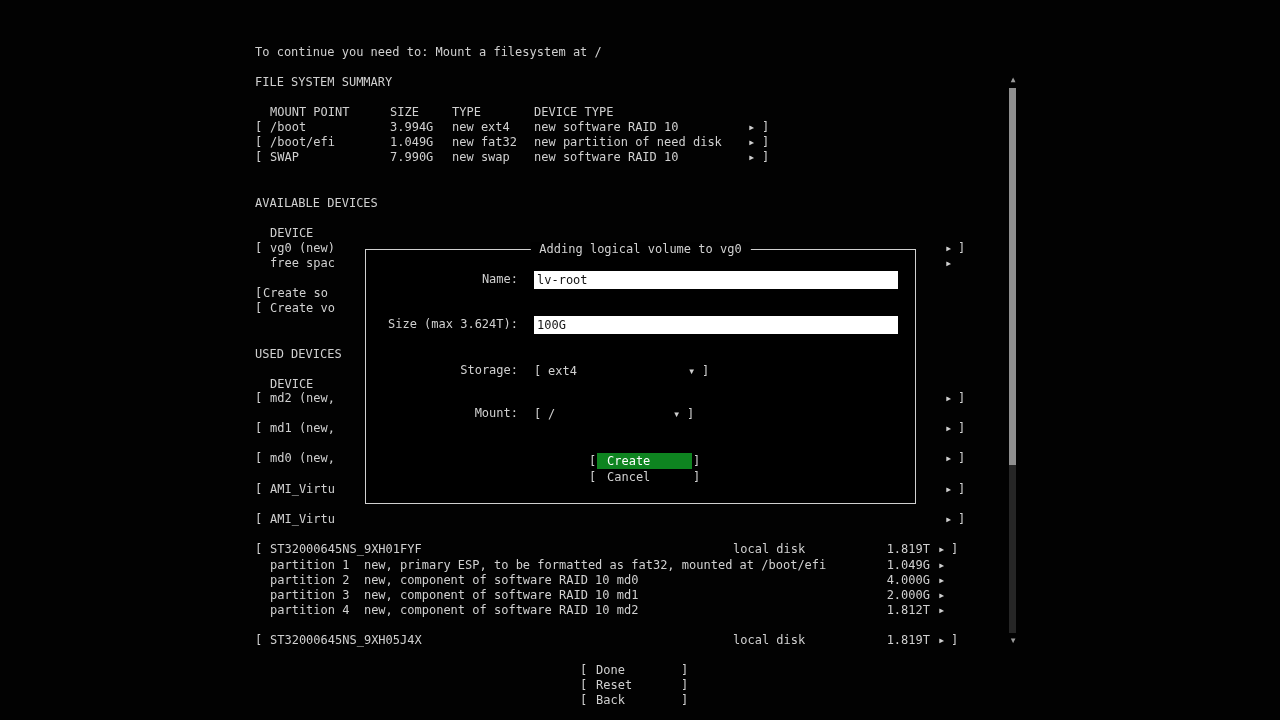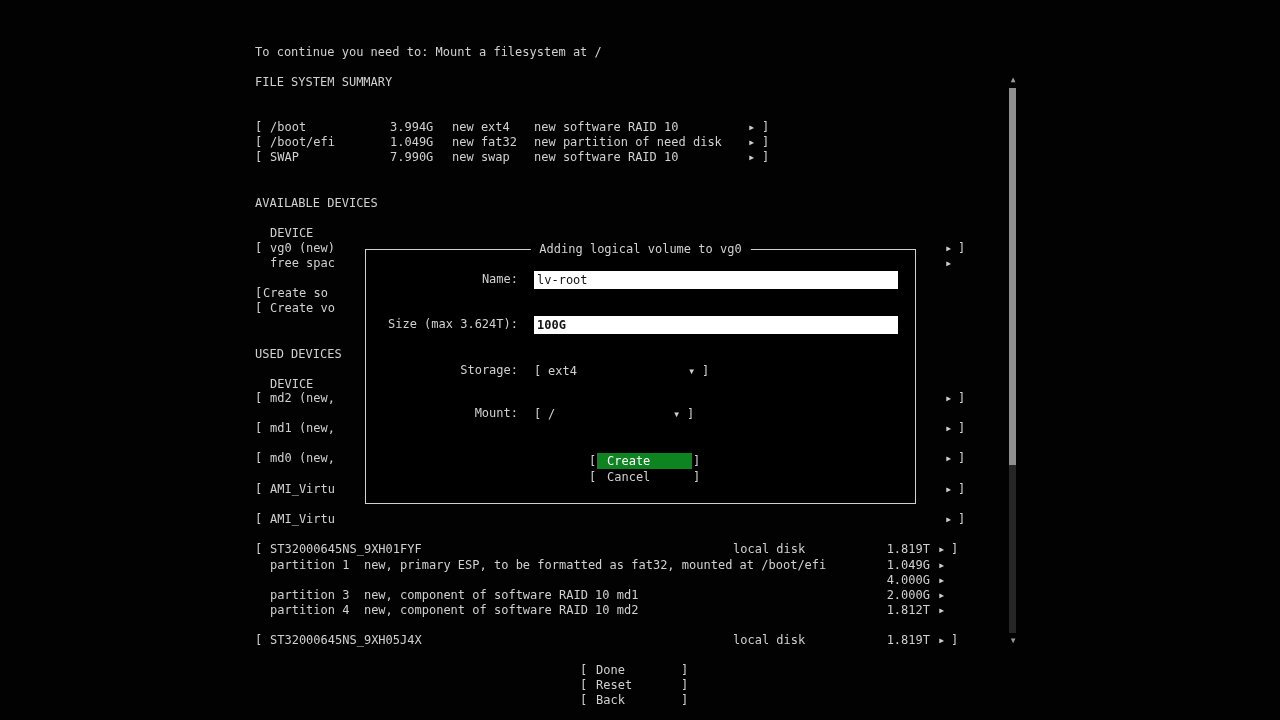--- a/index.html
+++ b/index.html
@@ -42,20 +42,26 @@
 </head>
 <body>
 
 <div class="screen">
 
 
   <div class="line" style="left:255px; top:45px">To continue you need to: Mount a filesystem at /</div>
 
   <div class="line" style="left:255px; top:75px">FILE SYSTEM SUMMARY</div>
 
+  <div class="row" style="top:105px">
+    <span style="left:15px">MOUNT POINT</span>
+    <span style="left:135px">SIZE</span>
+    <span style="left:197px">TYPE</span>
+    <span style="left:279px">DEVICE TYPE</span>
+  </div>
 
   <div class="row" style="top:120px">
     <span style="left:0">[</span>
     <span style="left:15px">/boot</span>
     <span style="left:135px">3.994G</span>
     <span style="left:197px">new ext4</span>
     <span style="left:279px">new software RAID 10</span>
     <span style="left:493px">▸</span>
     <span style="left:507px">]</span>
   </div>
@@ -152,20 +158,21 @@
     <span style="left:696px">]</span>
   </div>
 
   <div class="row" style="top:558px">
     <span style="left:15px">partition 1  new, primary ESP, to be formatted as fat32, mounted at /boot/efi</span>
     <span class="sizecol" style="left:629px">1.049G</span>
     <span style="left:683px">▸</span>
   </div>
 
   <div class="row" style="top:573px">
+    <span style="left:15px">partition 2  new, component of software RAID 10 md0</span>
     <span class="sizecol" style="left:629px">4.000G</span>
     <span style="left:683px">▸</span>
   </div>
 
   <div class="row" style="top:588px">
     <span style="left:15px">partition 3  new, component of software RAID 10 md1</span>
     <span class="sizecol" style="left:629px">2.000G</span>
     <span style="left:683px">▸</span>
   </div>
 
@@ -205,21 +212,21 @@
   <div class="sb-thumb"></div>
   <span class="sb-glyph" style="top:633px">▾</span>
 
   <div class="modal">
     <div class="modal-title">Adding logical volume to vg0</div>
 
     <div class="m-label" style="top:22px">Name:</div>
     <input class="tui-input" style="top: 21px;" type="text" value="lv-root">
 
     <div class="m-label" style="top:67px">Size (max 3.624T):</div>
-    <input class="tui-input" style="top: 66px; font-weight: bold;" type="text" value="100G">
+    <input class="tui-input" style="top: 66px;" type="text" value="100G">
 
     <div class="m-label" style="top:113px">Storage:</div>
     <div class="dd" style="top:113px; width:176px">
       <span style="left:0">[</span>
       <span style="left:14px">ext4</span>
       <span style="left:154px">▾</span>
       <span style="left:168px">]</span>
     </div>
 
     <div class="m-label" style="top:156px">Mount:</div>

